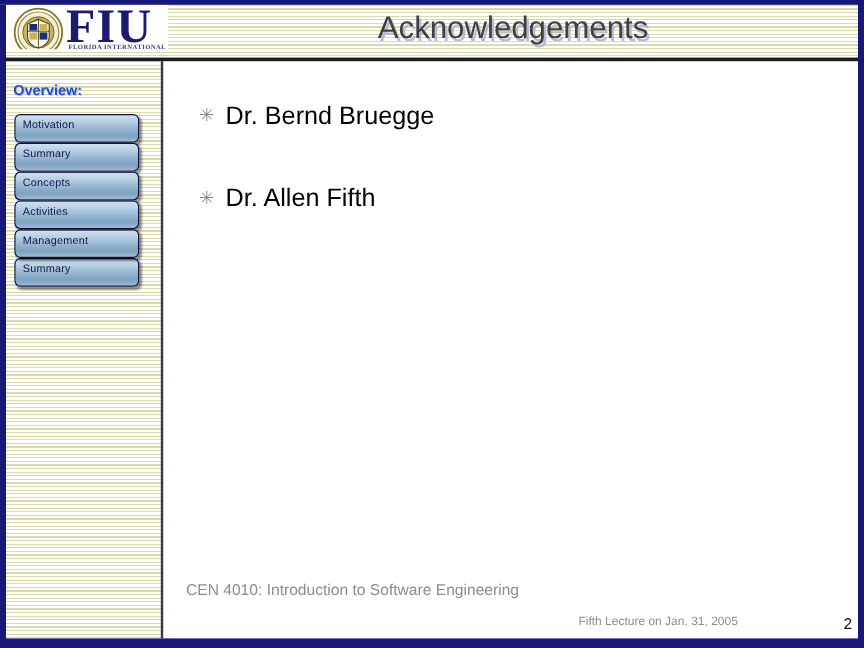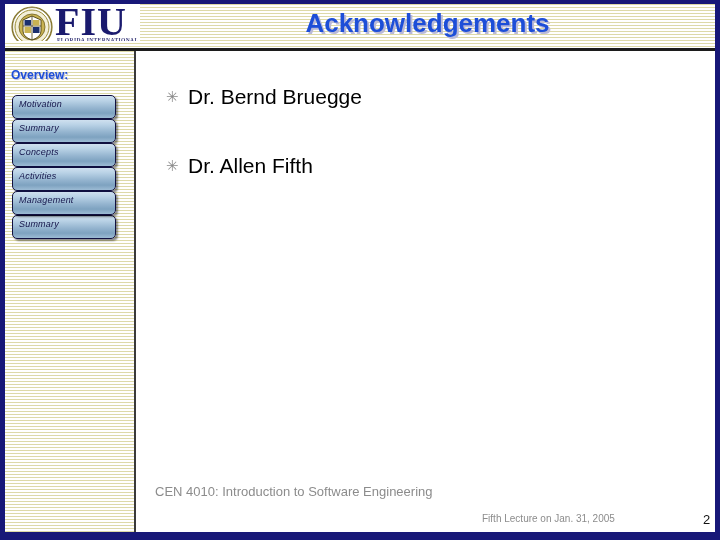--- a/index.html
+++ b/index.html
@@ -108,22 +108,22 @@
     white-space: nowrap;
   }
 
   
   #title {
     position: absolute;
     left: 140px; top: 8px;
     width: 575px;
     text-align: center;
     font-size: 26px;
-    font-weight: bold;
-    color: #1d4ed8;
+    font-weight: normal;
+    color: #404040;
     text-shadow: 2px 2px 0 #b9b9d8;
     letter-spacing: 0px;
     z-index: 15;
   }
 
   
   #sidebar {
     position: absolute;
     left: 5px; top: 51px;
     width: 131px; height: 481px;
@@ -155,21 +155,20 @@
     border: 1px solid #101040;
     box-shadow: 2px 2px 2px rgba(0,0,0,0.45);
     background: linear-gradient(to bottom,
         #cfe0ef 0%,
         #b9d2e6 22%,
         #94b4cf 55%,
         #7ea2c0 78%,
         #9cbbd4 100%);
     box-sizing: border-box;
     z-index: 18;
-    font-style: italic;
   }
   .nav-btn-label {
     position: absolute;
     left: 6px;
     top: 3px;
     font-size: 9px;
     color: #14144a;
     white-space: nowrap;
     letter-spacing: 0.2px;
   }

